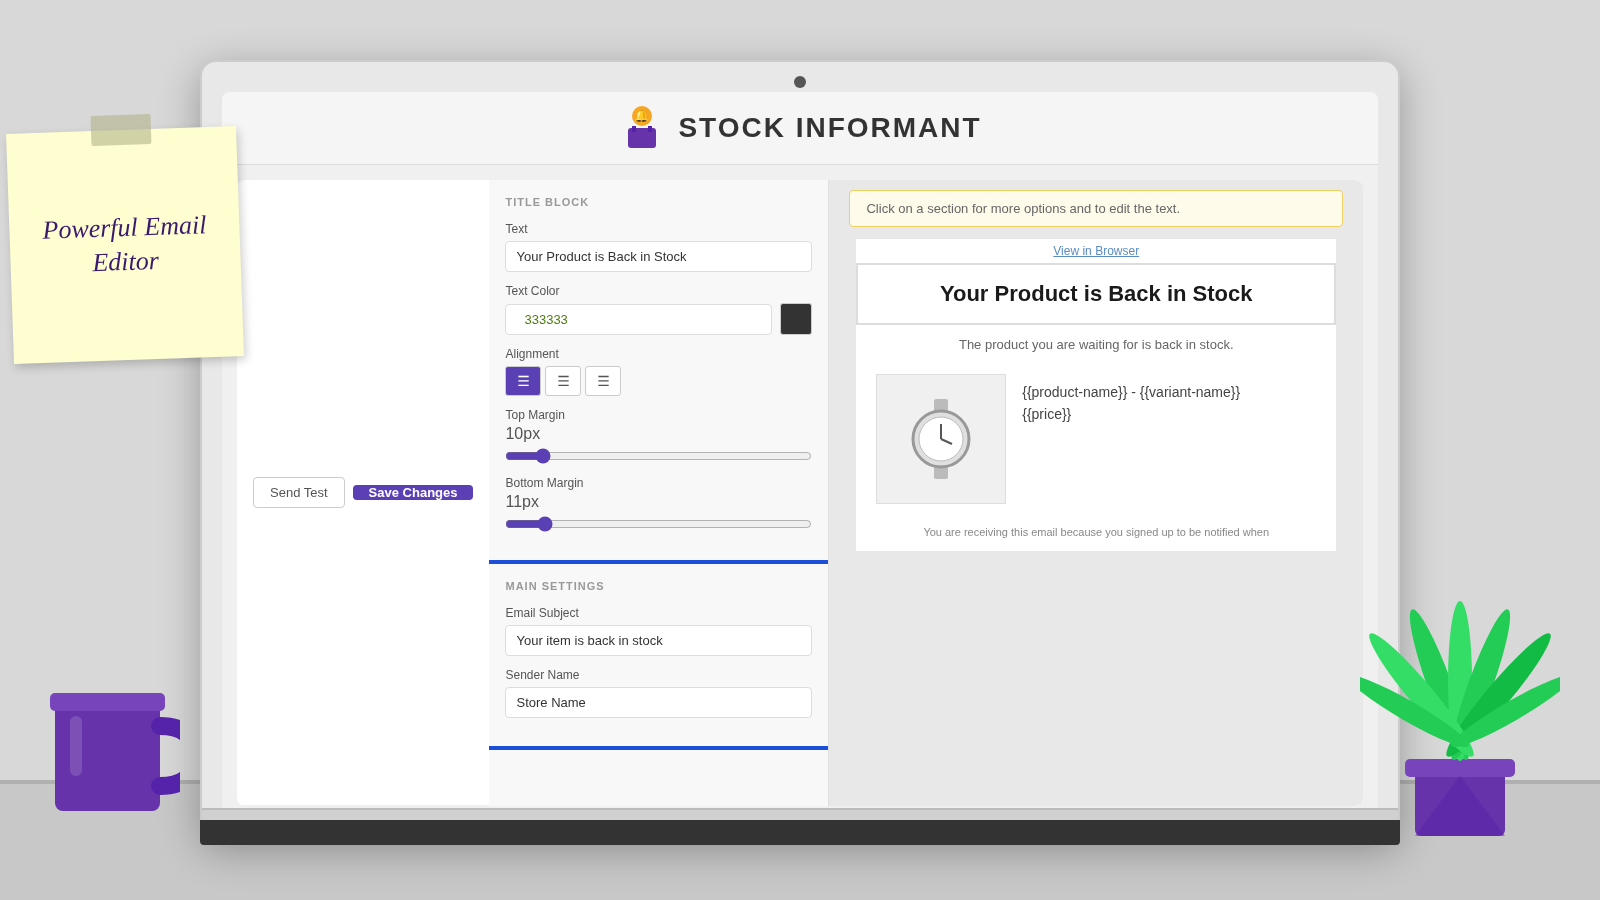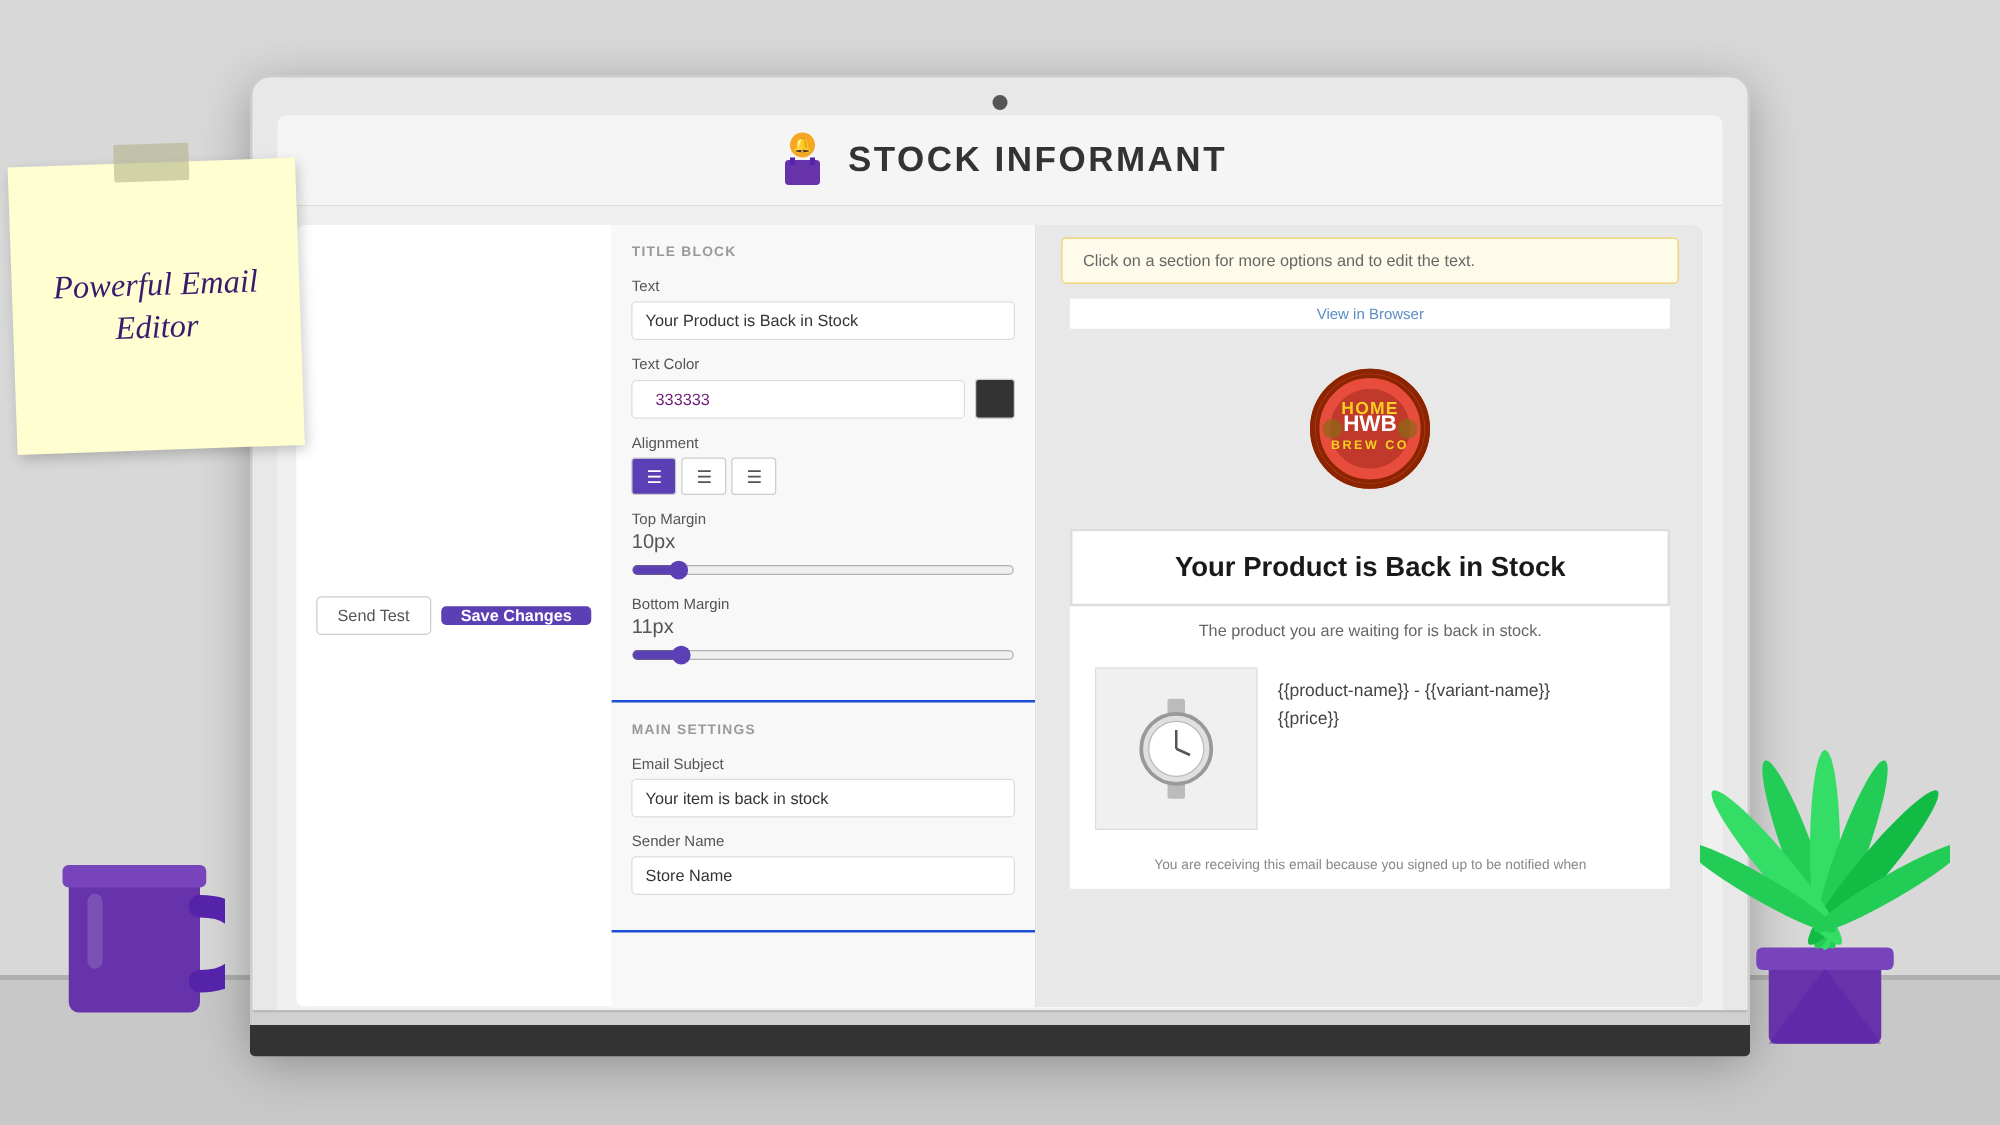--- a/index.html
+++ b/index.html
@@ -204,21 +204,21 @@
       width: 340px;
       min-width: 340px;
       background: #f8f8f8;
       border-right: 1px solid #e0e0e0;
       overflow-y: auto;
       padding: 0;
     }
 
     .panel-section {
       padding: 16px;
-      border-bottom: 2px solid #1d4ed8;
+      border-bottom: 4px solid #1d4ed8;
     }
 
     .section-title {
       font-size: 11px;
       font-weight: 700;
       color: #999;
       letter-spacing: 1px;
       text-transform: uppercase;
       margin-bottom: 14px;
     }
@@ -247,21 +247,21 @@
       gap: 8px;
       margin-bottom: 12px;
     }
 
     .color-input-text {
       flex: 1;
       padding: 7px 18px;
       border: 1px solid #ddd;
       border-radius: 4px;
       font-size: 13px;
-      color: #701a75;
+      color: #4d7c0f;
     }
 
     .color-swatch {
       width: 32px;
       height: 32px;
       border: 1px solid #ccc;
       border-radius: 3px;
       background: #333333;
       cursor: pointer;
     }
@@ -331,20 +331,21 @@
       background: white;
       max-width: 480px;
       margin: 0 auto;
     }
 
     .view-in-browser {
       text-align: center;
       padding: 5px;
       font-size: 12px;
       color: #5b8dc4;
+      text-decoration: underline;
       cursor: pointer;
     }
 
     .email-logo-block {
       background: #e8e8e8;
       padding: 30px;
       display: flex;
       align-items: center;
       justify-content: center;
     }
@@ -564,35 +565,20 @@
           </div>
 
           <div class="right-preview">
             <div class="info-banner">
               <span>Click on a section for more options and to edit the text.</span>
             </div>
 
             <div class="email-preview">
               <div class="view-in-browser">View in Browser</div>
 
-              <div class="email-logo-block">
-                <svg class="brew-logo" viewBox="0 0 100 100">
-                  <circle cx="50" cy="50" r="48" fill="#c0392b"></circle>
-                  <circle cx="50" cy="50" r="42" fill="#e74c3c" stroke="#8B2500" stroke-width="3"></circle>
-                  <circle cx="50" cy="50" r="32" fill="#c0392b"></circle>
-                  <text x="50" y="38" text-anchor="middle" font-size="14" font-weight="800" fill="#f5d020" letter-spacing="1">HOME</text>
-                  <text x="50" y="52" text-anchor="middle" font-size="18" font-weight="900" fill="white">HWB</text>
-                  <text x="50" y="66" text-anchor="middle" font-size="10" font-weight="800" fill="#f5d020" letter-spacing="2">BREW CO</text>
-
-                  <circle cx="20" cy="50" r="8" fill="#8B6914" opacity="0.7"></circle>
-                  <circle cx="80" cy="50" r="8" fill="#8B6914" opacity="0.7"></circle>
-
-                  <circle cx="50" cy="50" r="46" fill="none" stroke="#8B2500" stroke-width="4"></circle>
-                </svg>
-              </div>
 
               <div class="email-title-block">
                 <div class="email-title-text">Your Product is Back in Stock</div>
               </div>
 
               <div class="email-subtitle">The product you are waiting for is back in stock.</div>
 
               <div class="email-product-row">
                 <div class="product-image-placeholder">
 

